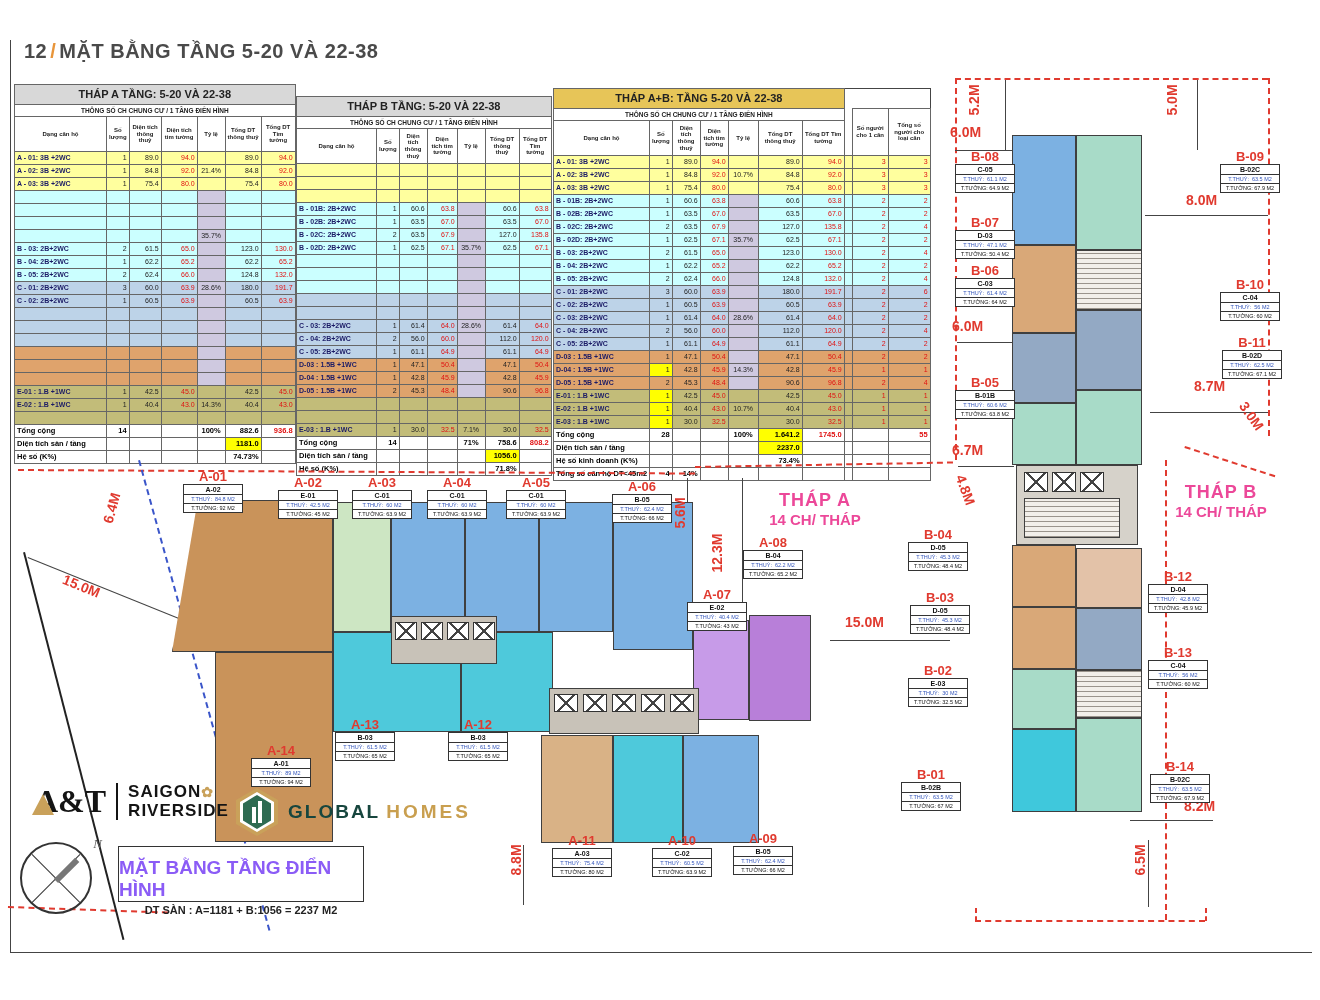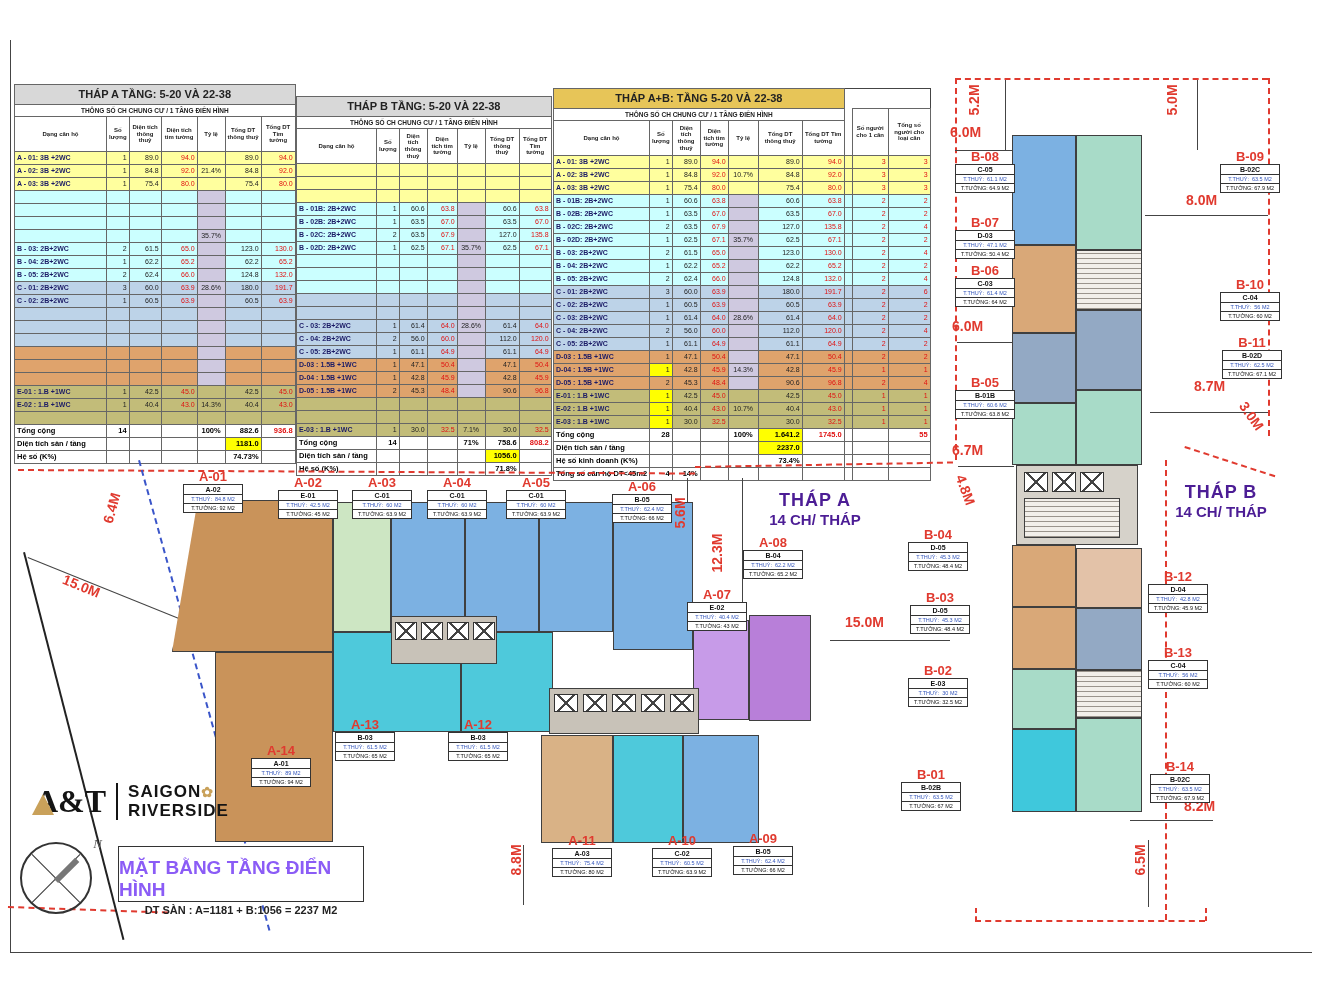--- a/index.html
+++ b/index.html
@@ -34,21 +34,21 @@
   .elev{position:absolute;box-sizing:border-box;border:1px solid #333;background:
         linear-gradient(45deg,transparent 46%,#444 46%,#444 54%,transparent 54%),
         linear-gradient(-45deg,transparent 46%,#444 46%,#444 54%,transparent 54%),#fff;}
   .stair{background:repeating-linear-gradient(0deg,#9a948c 0 1px,transparent 1px 5px),#F2EFEA !important;}
   .rd-h{position:absolute;border-top:2px dashed #E03A2F;height:0;transform-origin:0 0;}
   .rd-v{position:absolute;border-left:2px dashed #E03A2F;width:0;transform-origin:0 0;}
   .bd{position:absolute;border-top:2px dashed #3A55C9;height:0;transform-origin:0 0;}
   .bk{position:absolute;background:#222;height:2px;transform-origin:0 0;}
   .dl{position:absolute;background:#444;}
   .dim{position:absolute;color:#E03A2F;font-weight:bold;font-size:14px;white-space:nowrap;transform-origin:center;}
-  .twrlbl{position:absolute;text-align:center;color:#4c1d95;font-weight:bold;}
+  .twrlbl{position:absolute;text-align:center;color:#ec4899;font-weight:bold;}
   .twrlbl .tn{font-size:18px;letter-spacing:1px;}
   .twrlbl .ts{font-size:15px;}
   .ulabel{position:absolute;text-align:center;transform:translateX(-50%);z-index:6;}
   .uid{color:#E03A2F;font-weight:bold;font-size:13px;line-height:1;}
   .ubox{margin:1px auto 0;background:#fff;border:1px solid #333;width:58px;}
   .ucode{font-size:7px;font-weight:bold;border-bottom:1px solid #333;padding:1px 0;color:#111;}
   .uthuy{font-size:5.5px;color:#3355BB;border-bottom:1px solid #333;padding:1px 0;white-space:nowrap;}
   .utuong{font-size:5.5px;color:#111;padding:1px 0;white-space:nowrap;}
   .sb{position:absolute;background:#444;}
   
@@ -76,20 +76,23 @@
   .tb2{font-size:11px;font-weight:bold;color:#222;margin-top:3px;}
 </style>
 </head>
 <body>
 
 <div id="sheet">
 
   <div class="sb" style="left:10px;top:40px;width:1px;height:912px;"></div>
   <div class="sb" style="left:10px;top:952px;width:1302px;height:1px;"></div>
 
+  <div class="page-title">
+    <span>12</span><span class="slash">/</span><span>MẶT BẰNG TẦNG 5-20 VÀ 22-38</span>
+  </div>
 
   <div id="table-a">
       <table class="dtab" style="left: 14px; top: 84px;">
         <colgroup>
           <col style="width: 92px;">
           <col style="width: 22px;">
           <col style="width: 32px;">
           <col style="width: 36px;">
           <col style="width: 28px;">
           <col style="width: 36px;">
@@ -1248,20 +1251,33 @@
     <div class="at-mark">
       <span class="at-tri"></span>
       <span>A&amp;T</span>
     </div>
     <div class="at-txt">
       <div><span>SAIGON</span><span class="flower">✿</span></div>
       <div>RIVERSIDE</div>
     </div>
   </div>
 
+  <div class="gh-logo">
+    <div class="ghex">
+        <div class="ghex2">
+          <div class="ghex3">
+            <span class="gbar1"></span>
+            <span class="gbar2"></span>
+          </div>
+        </div>
+      </div>
+    <div class="gh-txt">
+      <span class="g1">GLOBAL</span><span class="g2">HOMES</span>
+    </div>
+  </div>
 
   <div class="compass">
     <div class="cx" style="transform:rotate(45deg);"></div>
     <div class="cx" style="transform:rotate(-45deg);"></div>
     <div class="needle"></div>
     <span class="cn">N</span>
   </div>
 
   <div class="title-block">
     <div class="tb1">MẶT BẰNG TẦNG ĐIỂN HÌNH</div>

